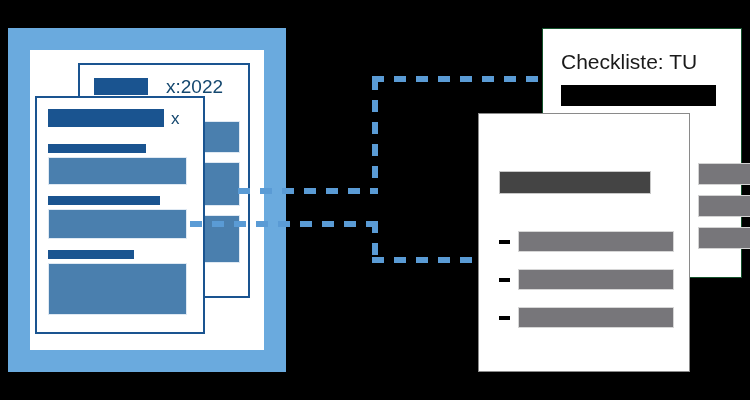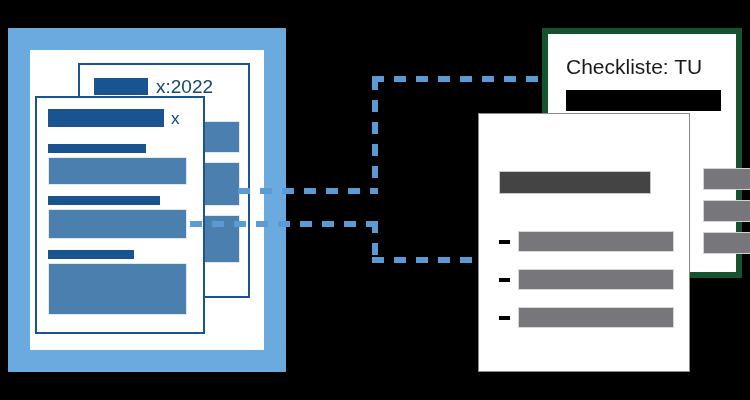--- a/index.html
+++ b/index.html
@@ -46,21 +46,21 @@
     background: #ffffff;
     border: 2px solid #1a5490;
     box-sizing: border-box;
   }
   .doc-back-head {
     position: absolute;
     left: 14px;
     top: 12px;
     display: flex;
     align-items: center;
-    gap: 8px;
+    gap: 18px;
   }
   .doc-back-head .blk {
     width: 54px;
     height: 17px;
     background: #1a5490;
   }
   .doc-back-head .lbl {
     font-size: 19px;
     color: #15486f;
     line-height: 1;
@@ -145,21 +145,21 @@
   }
 
   
   .chk-back {
     position: absolute;
     left: 542px;
     top: 28px;
     width: 200px;
     height: 250px;
     background: #ffffff;
-    border: 6px solid #14532d;
+    border: 1px solid #14532d;
     box-sizing: border-box;
   }
   .chk-back-title {
     position: absolute;
     left: 18px;
     top: 22px;
     font-size: 21px;
     color: #1a1a1a;
     line-height: 1;
     white-space: nowrap;

